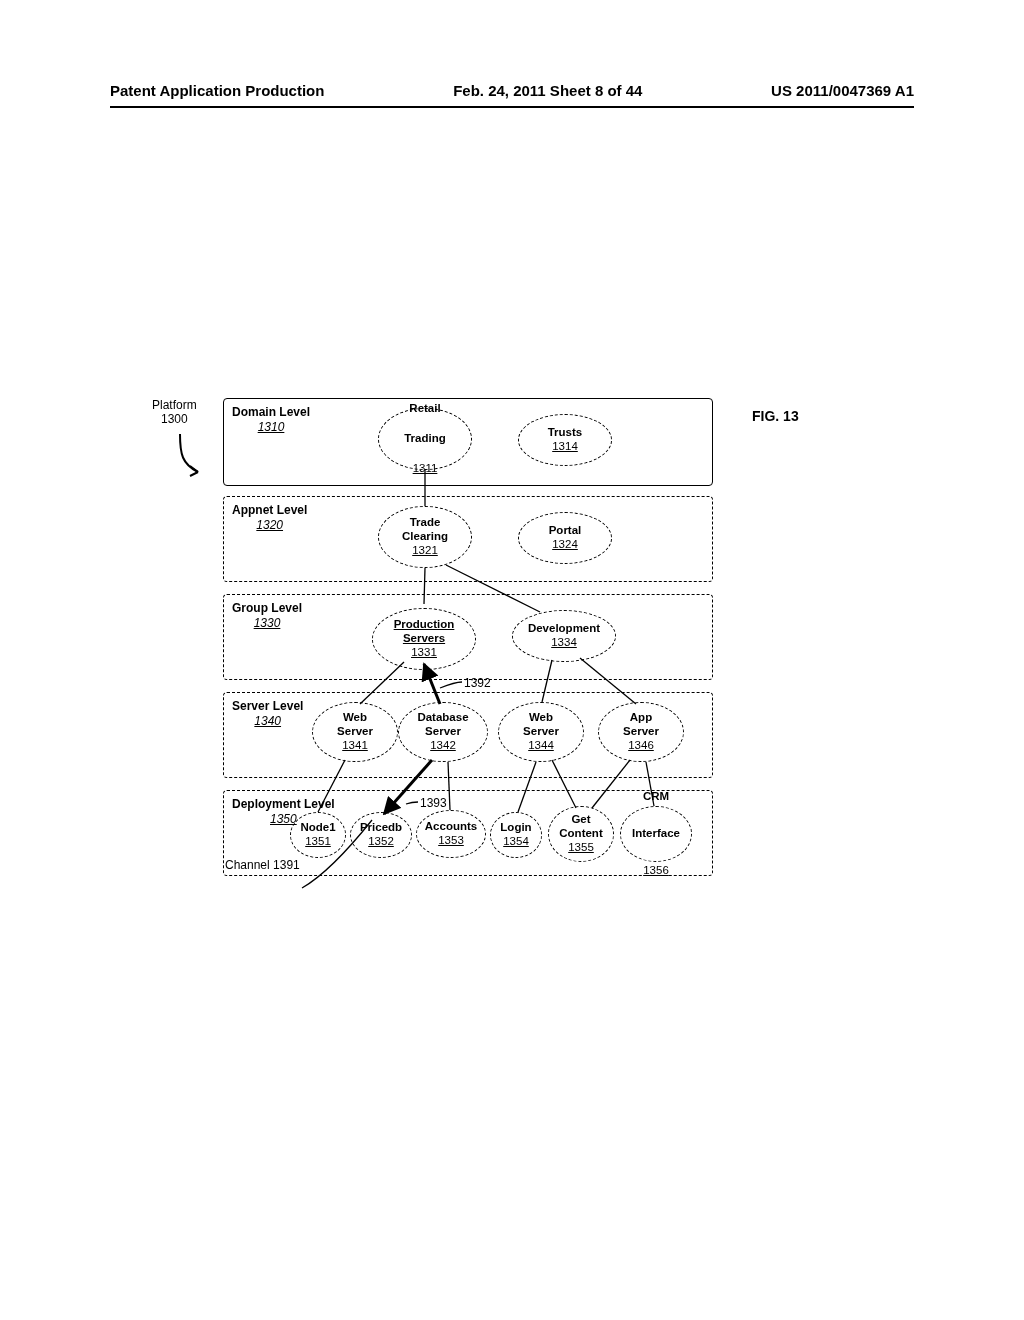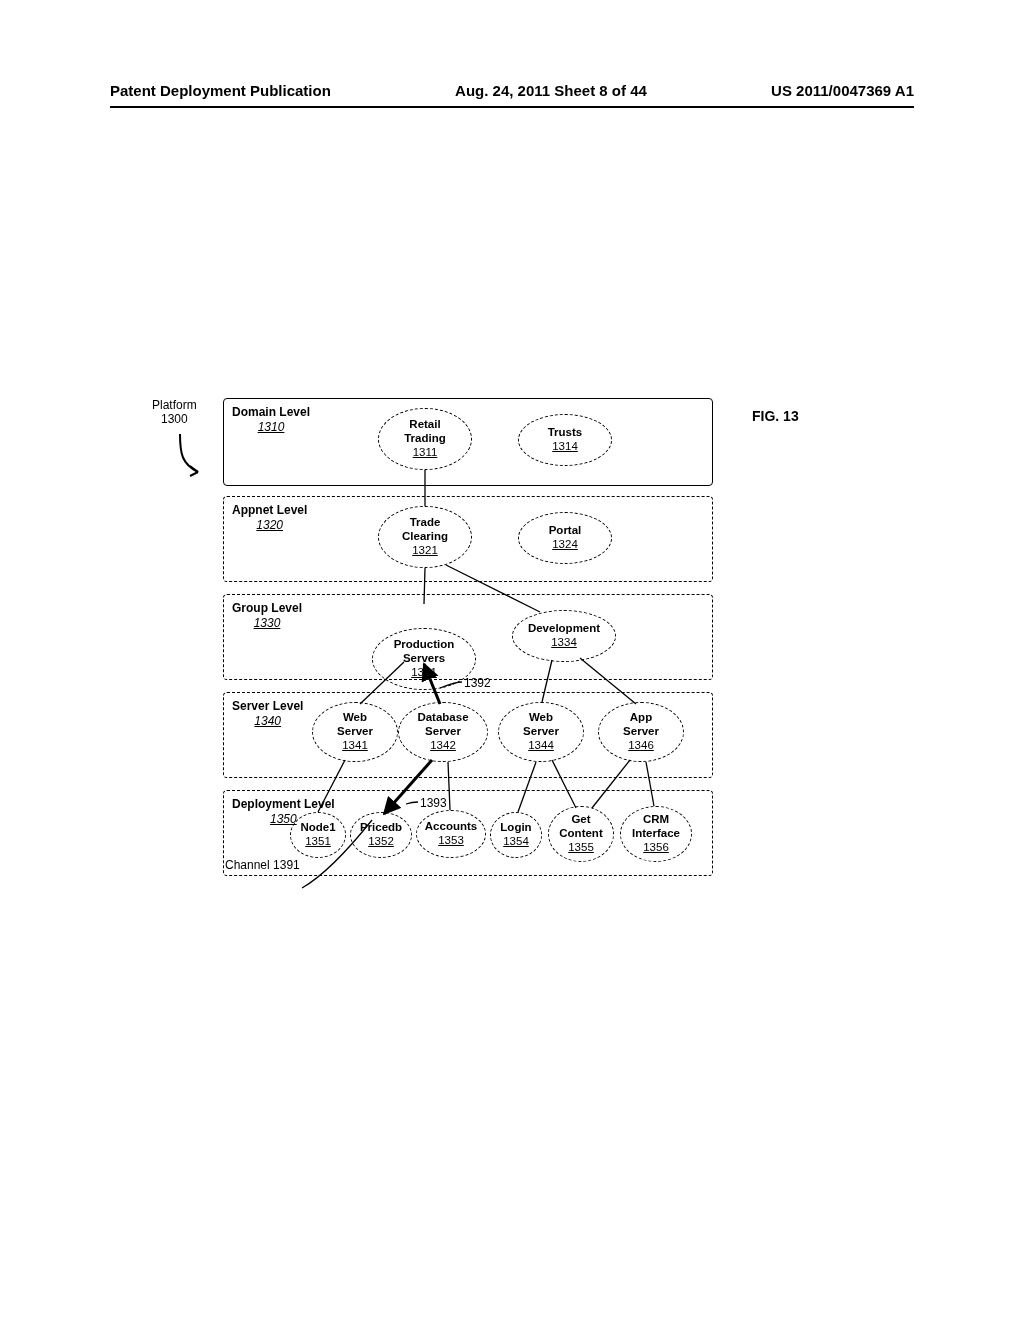--- a/index.html
+++ b/index.html
@@ -106,22 +106,22 @@
   }
   .callout {
     position: absolute;
     font-size: 12px;
   }
 </style>
 </head>
 <body>
 
 <div class="header">
-  <span>Patent Deployment Publication</span>
-  <span>Aug. 24, 2011  Sheet 8 of 44</span>
+  <span>Patent Application Production</span>
+  <span>Feb. 24, 2011  Sheet 8 of 44</span>
   <span>US 2011/0047369 A1</span>
 </div>
 <div class="header-rule"></div>
 
 <div class="fig-label">FIG. 13</div>
 
 <div class="platform-label">
   <div>Platform</div>
   <div>1300</div>
 </div>
@@ -158,41 +158,41 @@
   </div>
 </div>
 
 <div class="level-box" style="left:223px; top:790px; width:490px; height:86px;">
   <div class="level-title">
     <span>Deployment Level</span><br>
     <span class="num">1350</span>
   </div>
 </div>
 
-<div class="bubble" style="left:378px; top:408px; width:94px; height:62px;">
+<div class="bubble" style="left:378px; top:408px; width:94px; height:62px;gap:16px;">
   <span>Retail</span>
   <span>Trading</span>
   <span class="num">1311</span>
 </div>
 <div class="bubble" style="left:518px; top:414px; width:94px; height:52px;">
   <span>Trusts</span>
   <span class="num">1314</span>
 </div>
 
 <div class="bubble" style="left:378px; top:506px; width:94px; height:62px;">
   <span>Trade</span>
   <span>Clearing</span>
   <span class="num">1321</span>
 </div>
 <div class="bubble" style="left:518px; top:512px; width:94px; height:52px;">
   <span>Portal</span>
   <span class="num">1324</span>
 </div>
 
-<div class="bubble" style="left:372px; top:628px; width:104px; height:62px;">
+<div class="bubble" style="left:372px; top:608px; width:104px; height:62px;text-decoration:underline;">
   <span>Production</span>
   <span>Servers</span>
   <span class="num">1331</span>
 </div>
 <div class="bubble" style="left:512px; top:610px; width:104px; height:52px;">
   <span>Development</span>
   <span class="num">1334</span>
 </div>
 
 <div class="bubble" style="left:312px; top:702px; width:86px; height:60px;">
@@ -230,21 +230,21 @@
 </div>
 <div class="bubble" style="left:490px; top:812px; width:52px; height:46px;">
   <span>Login</span>
   <span class="num">1354</span>
 </div>
 <div class="bubble" style="left:548px; top:806px; width:66px; height:56px;">
   <span>Get</span>
   <span>Content</span>
   <span class="num">1355</span>
 </div>
-<div class="bubble" style="left:620px; top:806px; width:72px; height:56px;">
+<div class="bubble" style="left:620px; top:806px; width:72px; height:56px;gap:23px;">
   <span>CRM</span>
   <span>Interface</span>
   <span class="num">1356</span>
 </div>
 
 <svg class="connectors" width="1024" height="1320">
   <defs>
     <marker id="arrA" viewBox="0 0 10 10" refX="9" refY="5" markerWidth="6" markerHeight="6" orient="auto-start-reverse">
       <path d="M0 0 L10 5 L0 10 z" fill="#000"></path>
     </marker>

